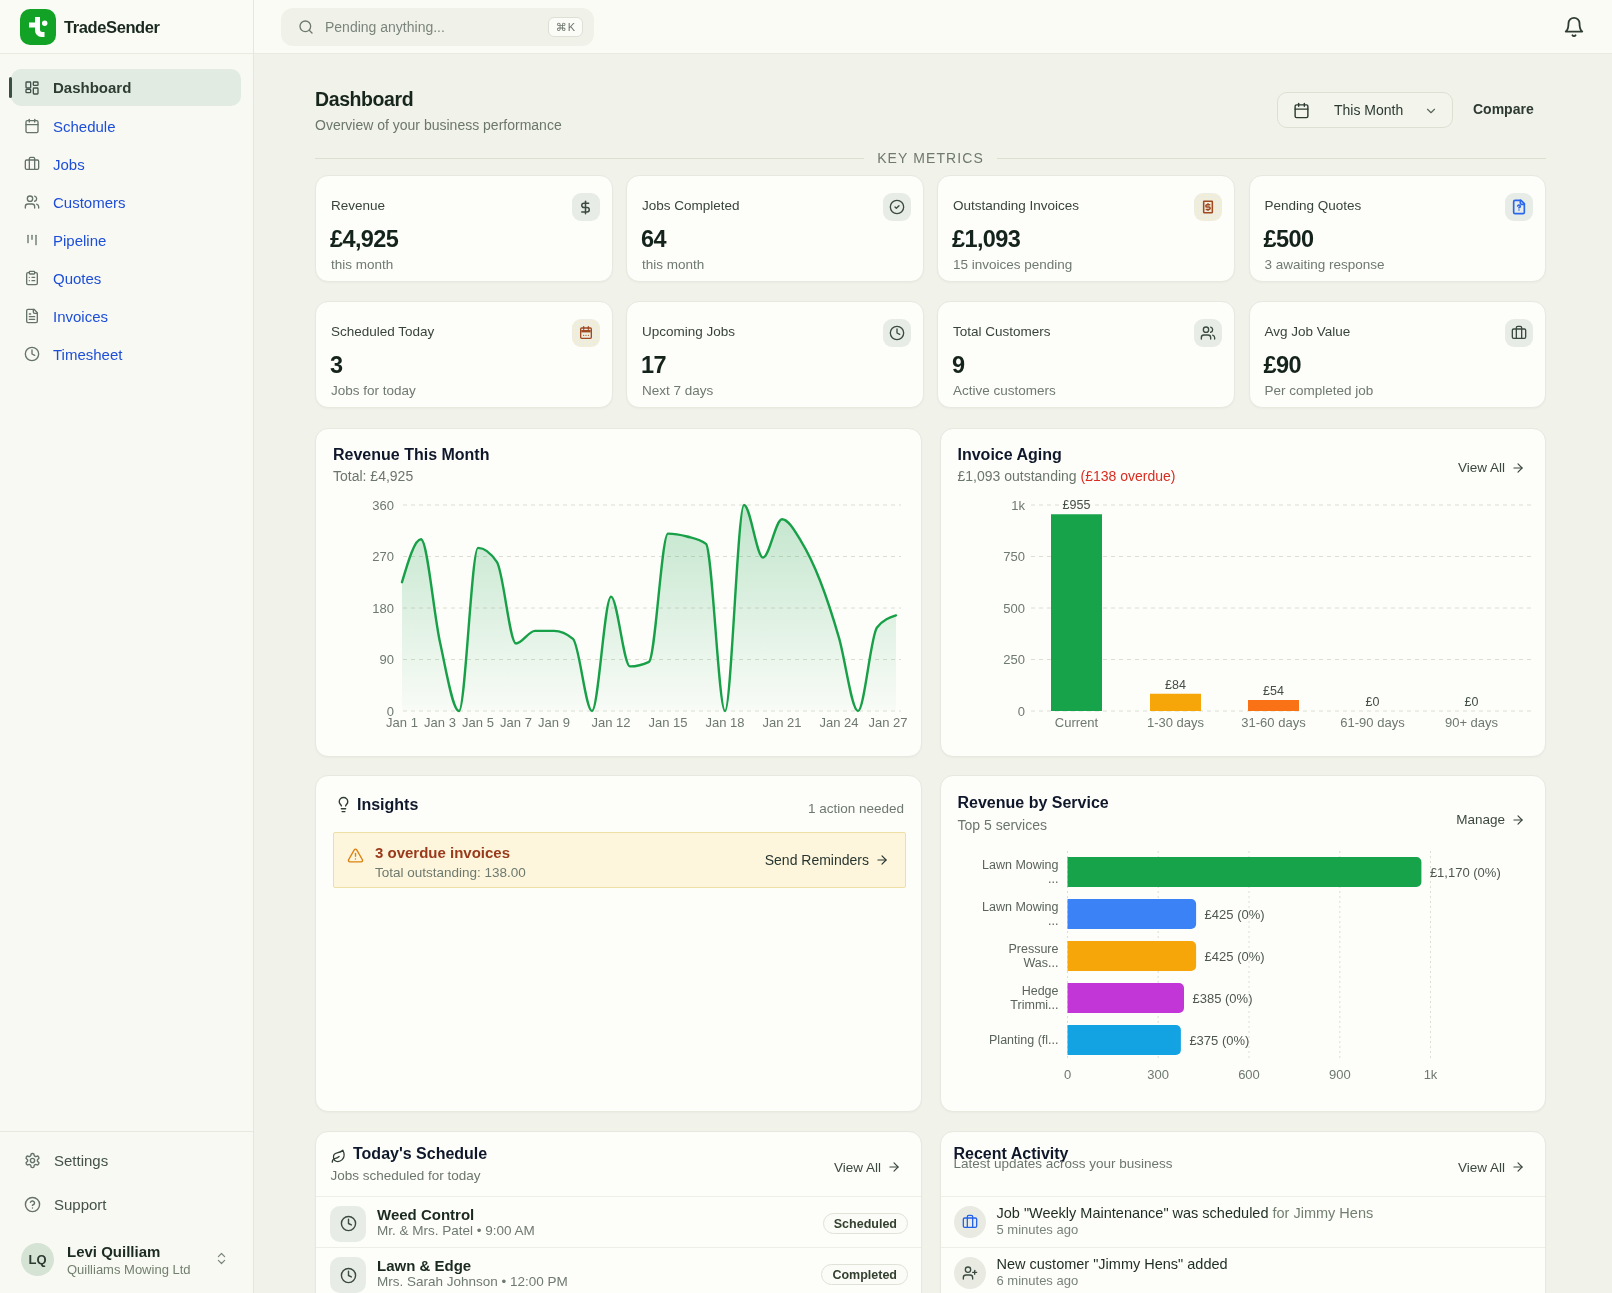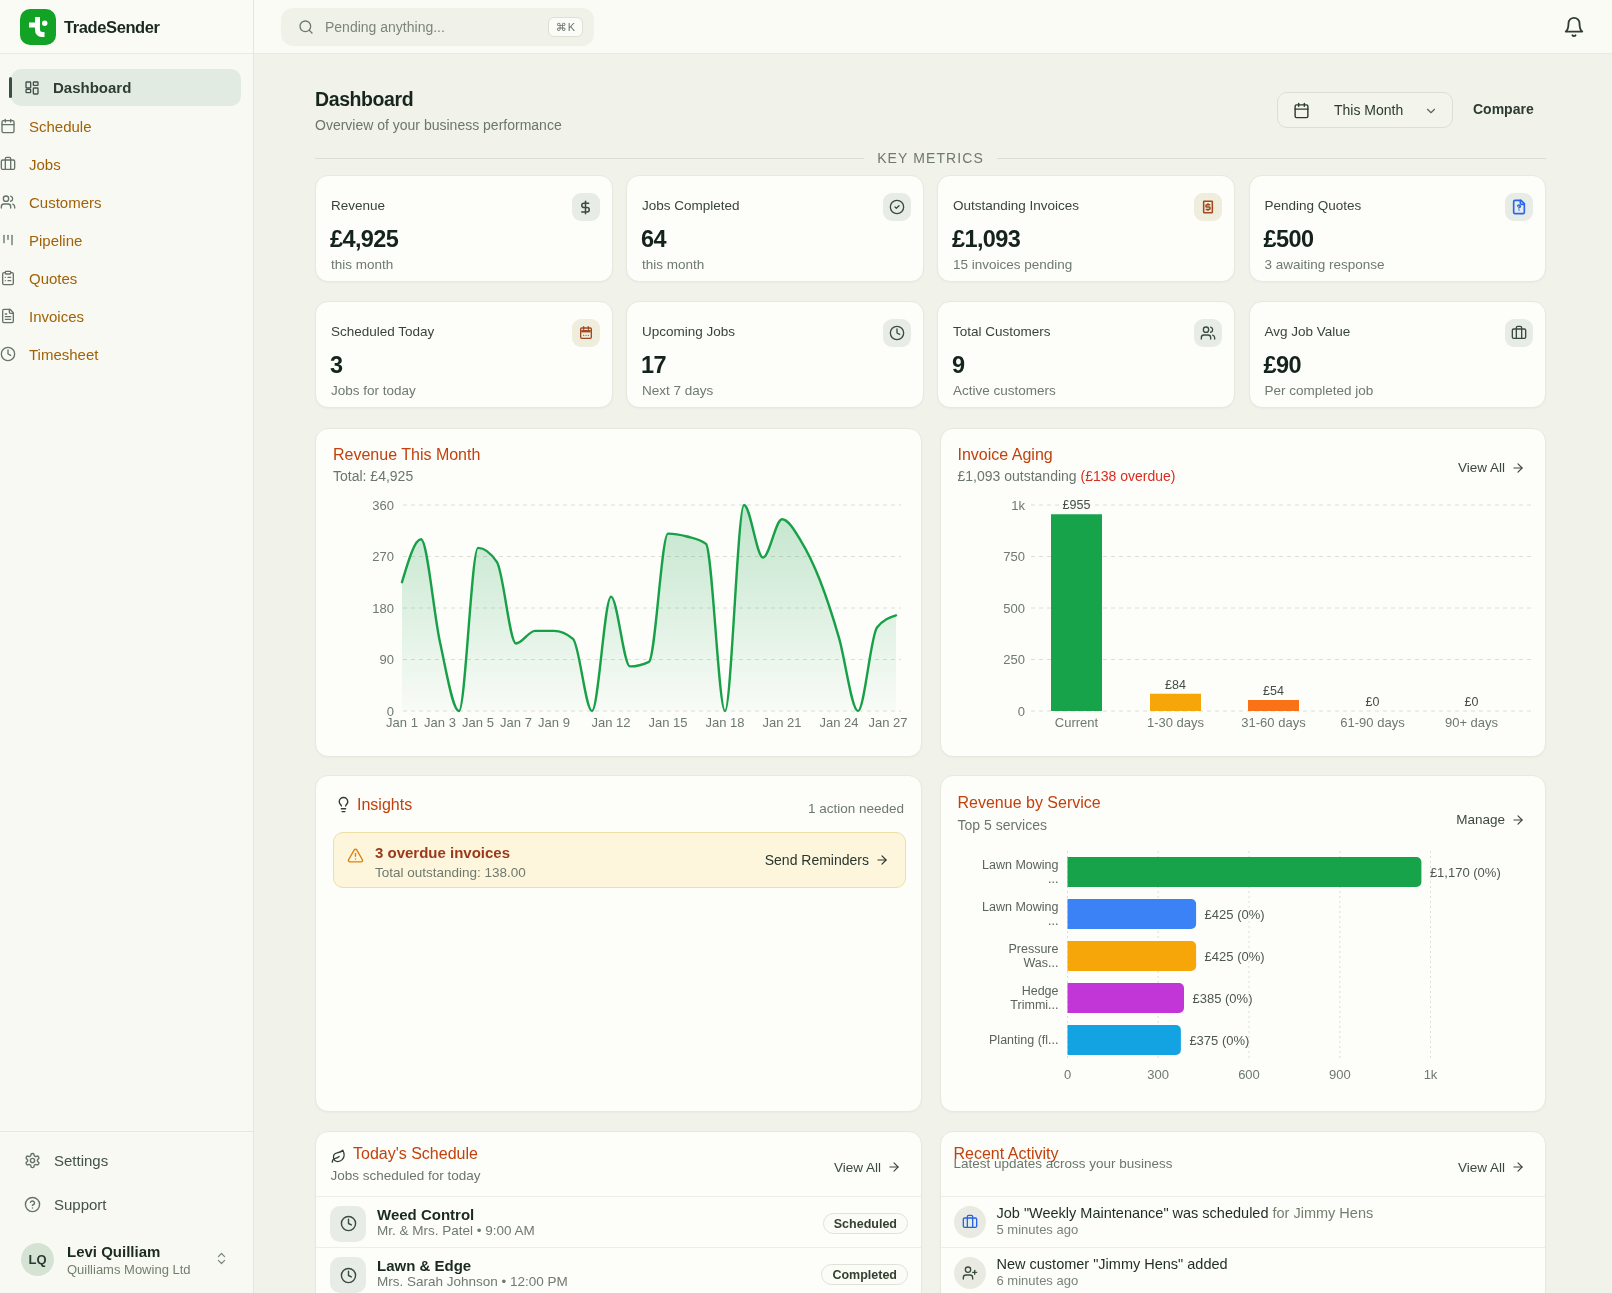--- a/index.html
+++ b/index.html
@@ -5,21 +5,21 @@
 *{margin:0;padding:0;box-sizing:border-box}
 html,body{width:1612px;height:1293px;overflow:hidden}
 body{font-family:"Liberation Sans",sans-serif;background:#f1f2ea;-webkit-font-smoothing:antialiased}
 #app{position:relative;width:1612px;height:1293px;overflow:hidden;background:#f1f2ea}
 
 #sidebar{position:absolute;left:0;top:0;width:254px;height:1293px;background:#f8f9f3;border-right:1px solid #e5e7dd}
 #sb-head{position:absolute;left:0;top:0;width:253px;height:54px;background:#fafbf5;border-bottom:1px solid #e9ebe1}
 #logo{position:absolute;left:20px;top:9px;width:36px;height:36px;border-radius:10px;background:#12a226}
 #logoname{position:absolute;left:64px;top:18px;font-size:16.5px;font-weight:bold;color:#19291f;letter-spacing:-0.4px}
 .nav{position:absolute;left:0;top:69px;width:253px}
-.nav-item{position:relative;height:38px;display:flex;align-items:center;color:#a16207;font-size:15px}
+.nav-item{position:relative;height:38px;display:flex;align-items:center;padding-left:24px;color:#1d4ed8;font-size:15px}
 .nav-item svg{margin-right:13px;flex:none}
 .nav-item.active{margin:0 11px;height:37px;width:230px;background:#e2ebe1;border-radius:10px;padding-left:13px;color:#2e3d33;font-weight:bold}
 .nav-item.active:before{content:"";position:absolute;left:-2px;top:8px;width:3px;height:21px;border-radius:2px;background:#3c4f44}
 #sb-bottom{position:absolute;left:0;top:1131px;width:253px;border-top:1px solid #e7e9df}
 .sb-foot-item{height:44px;display:flex;align-items:center;padding-left:24px;color:#44524a;font-size:15px}
 .sb-foot-item svg{margin-right:13px}
 #userrow{position:absolute;left:0;top:1238px;width:253px;height:46px}
 #avatar{position:absolute;left:21px;top:5px;width:33px;height:33px;border-radius:50%;background:#d5e3d4;color:#2c3b31;font-size:13px;font-weight:bold;display:flex;align-items:center;justify-content:center}
 #uname{position:absolute;left:67px;top:5px;font-size:15px;font-weight:bold;color:#1d2c23}
 #ucompany{position:absolute;left:67px;top:24px;font-size:13px;color:#73806f}
@@ -40,21 +40,21 @@
 #km .line{flex:1;height:1px;background:#dcded2}
 #km .lbl{padding:0 13px;font-size:14px;font-weight:normal;letter-spacing:1.1px;color:#6f796e}
 
 .card{position:absolute;background:#fdfdfa;border:1px solid #e7e9df;border-radius:13px;box-shadow:0 1px 2px rgba(40,50,40,.03)}
 .mcard .mlabel{position:absolute;left:15px;top:22px;font-size:13.5px;color:#38443b}
 .mcard .tile{position:absolute;right:12px;top:17px;width:28px;height:28px;border-radius:9px;display:flex;align-items:center;justify-content:center}
 .tile.sage{background:#e7ece6}
 .tile.warm{background-color:#ecede2;background-image:radial-gradient(#f8eecb 0.9px,rgba(0,0,0,0) 1px);background-size:3.5px 3.5px;background-position:0.5px 0.5px}
 .mcard .mval{position:absolute;left:14px;top:50px;font-size:23.5px;font-weight:bold;color:#14231b;letter-spacing:-0.6px}
 .mcard .msub{position:absolute;left:15px;top:81px;font-size:13.5px;color:#6f7a70}
-.ctitle{position:absolute;font-size:16px;font-weight:normal;color:#c2410c}
+.ctitle{position:absolute;font-size:16px;font-weight:bold;color:#0f172a}
 .csub{position:absolute;font-size:14px;color:#6c776c}
 .viewall{position:absolute;font-size:13.5px;color:#3b483e;display:flex;align-items:center;gap:6px}
 
 .lrow{position:absolute;left:0;width:100%;border-top:1px solid #edeee6}
 .sicon{position:absolute;left:14px;top:9px;width:36px;height:36px;border-radius:10px;background:#e7ece6;display:flex;align-items:center;justify-content:center}
 .scircle{position:absolute;left:13px;top:9px;width:32px;height:32px;border-radius:50%;background:#e9ebe2;display:flex;align-items:center;justify-content:center}
 .ltitle{position:absolute;left:61px;top:9px;font-size:15px;font-weight:bold;color:#1b2a21}
 .lsub{position:absolute;left:61px;top:26px;font-size:13.5px;color:#6f7a70}
 .badge{position:absolute;right:13px;top:16px;height:21px;padding:0 10px;border:1px solid #dfe2d6;border-radius:11px;background:#fbfcf7;font-size:12.5px;font-weight:bold;color:#33402f;line-height:20px}
 .atitle{position:absolute;left:56px;top:8px;font-size:14.5px;color:#1e2d24}
@@ -343,21 +343,21 @@
   </svg>
     </div>
   <div class="card" style="left:315px;top:775px;width:607px;height:337px">
   <svg style="position:absolute;left:19px;top:20px" width="17" height="17" viewBox="0 0 24 24" fill="none" stroke="#2f3d33" stroke-width="2" stroke-linecap="round" stroke-linejoin="round">
         <path d="M15 14c.2-1 .7-1.7 1.5-2.5 1-.9 1.5-2.2 1.5-3.5A6 6 0 0 0 6 8c0 1 .2 2.2 1.5 3.5.7.7 1.3 1.5 1.5 2.5"></path>
         <path d="M9 18h6"></path>
         <path d="M10 22h4"></path>
       </svg>
   <div class="ctitle" style="left:41px;top:20px">Insights</div>
   <div style="position:absolute;right:17px;top:25px;font-size:13.5px;color:#6e796f">1 action needed</div>
-  <div style="position:absolute;left:17px;top:56px;width:573px;height:56px;background:#fdf6dc;border:1px solid #eedfa4;border-radius:10px">
+  <div style="position:absolute;left:17px;top:56px;width:573px;height:56px;background:#fdf6dc;border:1px solid #eedfa4;border-radius:2px">
   <svg style="position:absolute;left:13px;top:14px" width="17" height="17" viewBox="0 0 24 24" fill="none" stroke="#dd8211" stroke-width="2" stroke-linecap="round" stroke-linejoin="round">
           <path d="m21.73 18-8-14a2 2 0 0 0-3.48 0l-8 14A2 2 0 0 0 4 21h16a2 2 0 0 0 1.73-3Z"></path>
           <path d="M12 9v4"></path>
           <path d="M12 17h.01"></path>
         </svg>
   <div style="position:absolute;left:41px;top:11px;font-size:15px;font-weight:bold;color:#9a3a1c">3 overdue invoices</div>
   <div style="position:absolute;left:41px;top:32px;font-size:13.5px;color:#6e796f">Total outstanding: 138.00</div>
   <div style="position:absolute;right:16px;top:19px;font-size:14px;font-weight:normal;color:#273530;display:flex;align-items:center;gap:6px">Send Reminders <svg width="14" height="14" viewBox="0 0 24 24" fill="none" stroke="#273530" stroke-width="2" stroke-linecap="round" stroke-linejoin="round">
             <path d="M5 12h14"></path>
             <path d="m12 5 7 7-7 7"></path>

